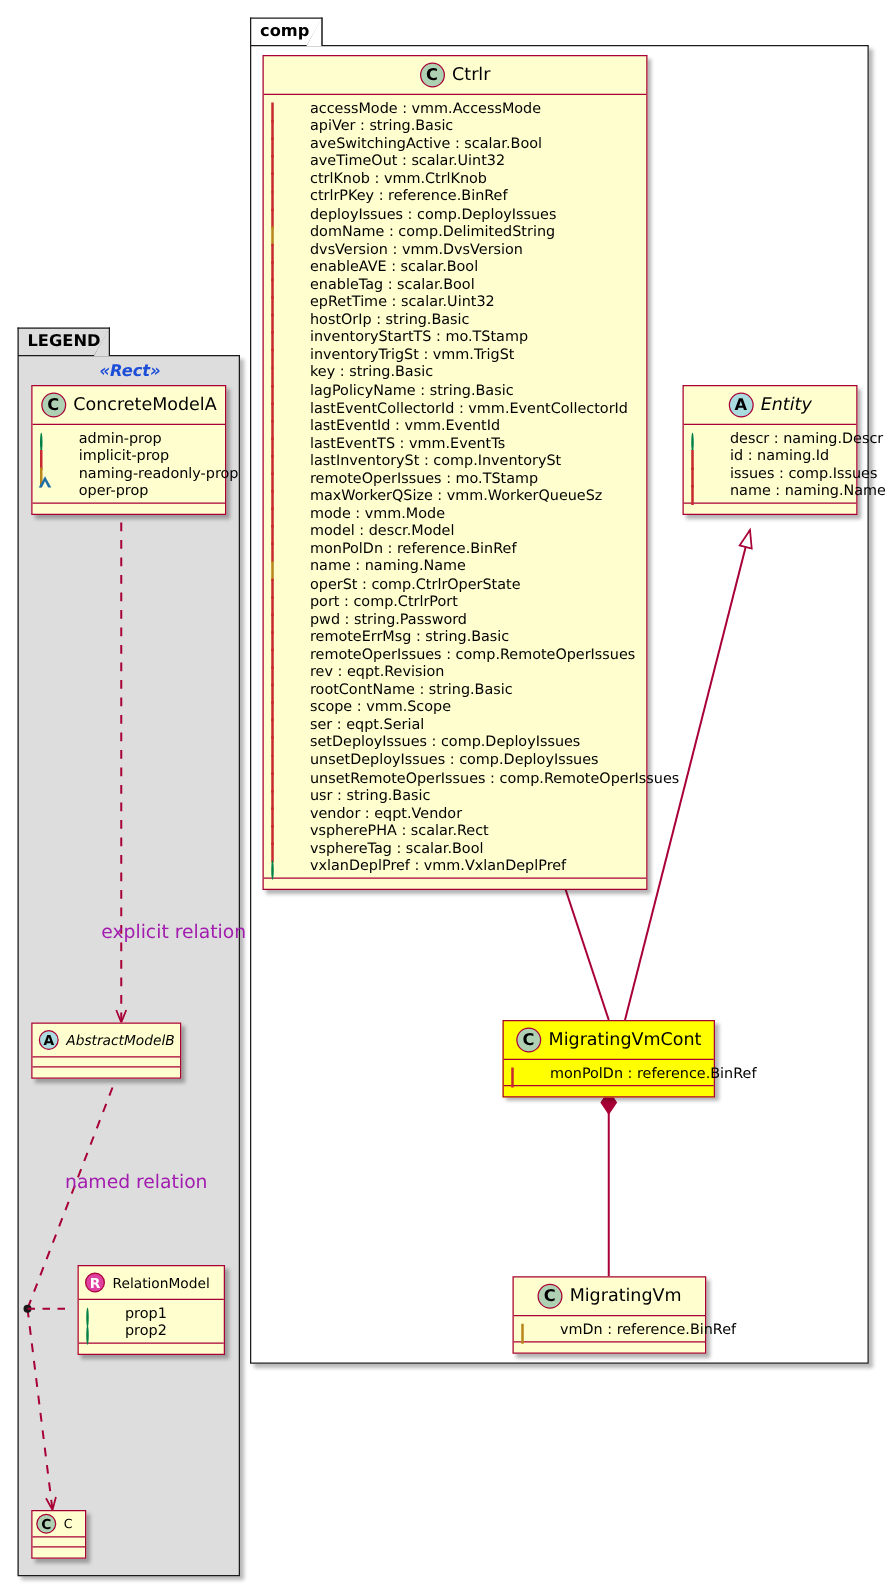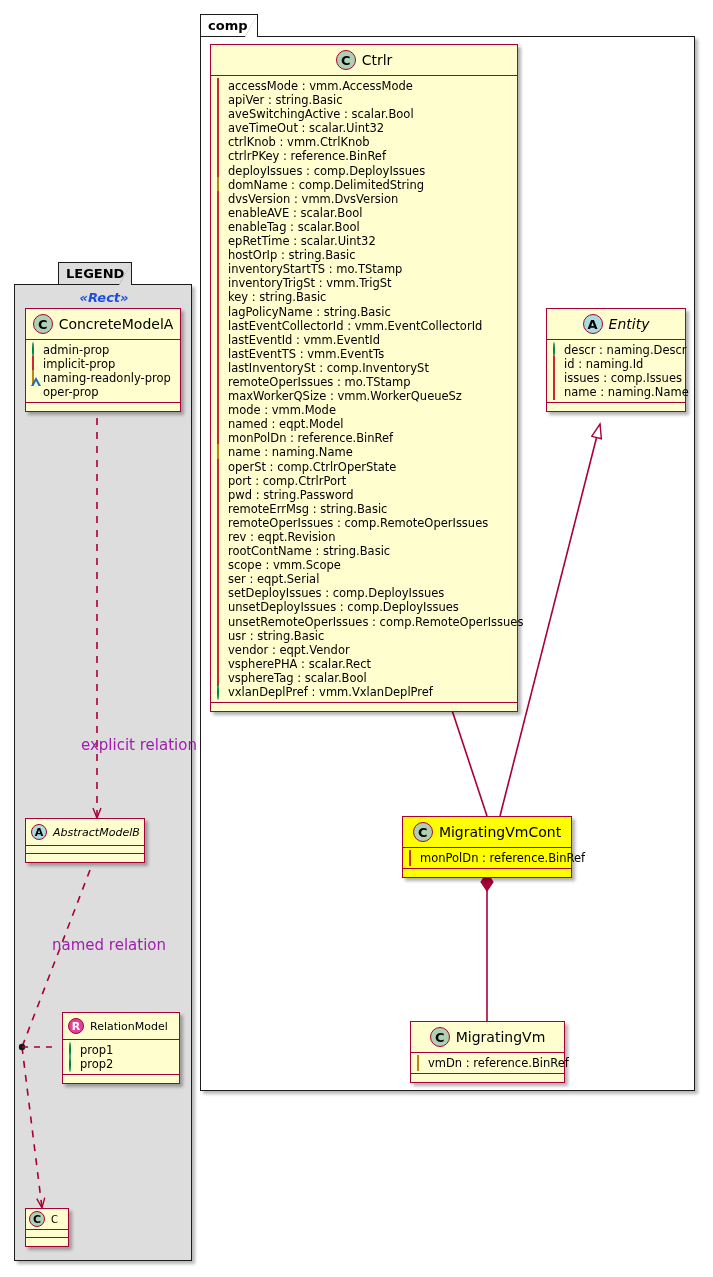--- a/index.html
+++ b/index.html
@@ -91,22 +91,22 @@
   .attrs {
     padding: 3px 6px 3px 5px;
     border-bottom: 1.4px solid #a80036;
   }
   .attr {
     font-size: 11.5px;
     color: #000000;
     line-height: 14.1px;
     white-space: nowrap;
     display: flex;
-    align-items: flex-start;
-    gap: 2px;
+    align-items: flex-end;
+    gap: 22px;
   }
   .ops {
     height: 8px;
   }
 
   
   .badge {
     width: 20px; height: 20px;
     border-radius: 50%;
     display: inline-flex;
@@ -181,21 +181,21 @@
 </head>
 <body>
 
 <div id="canvas">
 
   <div class="pkg-tab" style="left:200px; top:14px; width:58px;">
     <span>comp</span>
   </div>
   <div class="pkg" style="left:200px; top:36px; width:495px; height:1055px;"></div>
 
-  <div class="pkg-tab grey" style="left:14px; top:262px; width:74px;margin-left:44px;">
+  <div class="pkg-tab grey" style="left:14px; top:262px; width:74px;">
     <span>LEGEND</span>
   </div>
   <div class="pkg grey" style="left:14px; top:284px; width:178px; height:977px;"></div>
 
   <div class="stereo" style="left:24px; top:290px; width:160px;">«Rect»</div>
 
   <svg class="links">
     <defs>
       <marker id="openArrow" markerWidth="14" markerHeight="14" refX="11" refY="5" orient="auto" markerUnits="userSpaceOnUse">
         <path d="M1,1 L11,5 L1,9" fill="none" stroke="#a80036" stroke-width="1.4"></path>
@@ -330,21 +330,21 @@
       <div class="attr">
           <span class="gly"><span class="gly-square"></span></span>
           <span>maxWorkerQSize : vmm.WorkerQueueSz</span>
         </div>
       <div class="attr">
           <span class="gly"><span class="gly-square"></span></span>
           <span>mode : vmm.Mode</span>
         </div>
       <div class="attr">
           <span class="gly"><span class="gly-square"></span></span>
-          <span>named : eqpt.Model</span>
+          <span>model : descr.Model</span>
         </div>
       <div class="attr">
           <span class="gly"><span class="gly-square"></span></span>
           <span>monPolDn : reference.BinRef</span>
         </div>
       <div class="attr">
           <span class="gly"><span class="gly-diamond"></span></span>
           <span>name : naming.Name</span>
         </div>
       <div class="attr">

